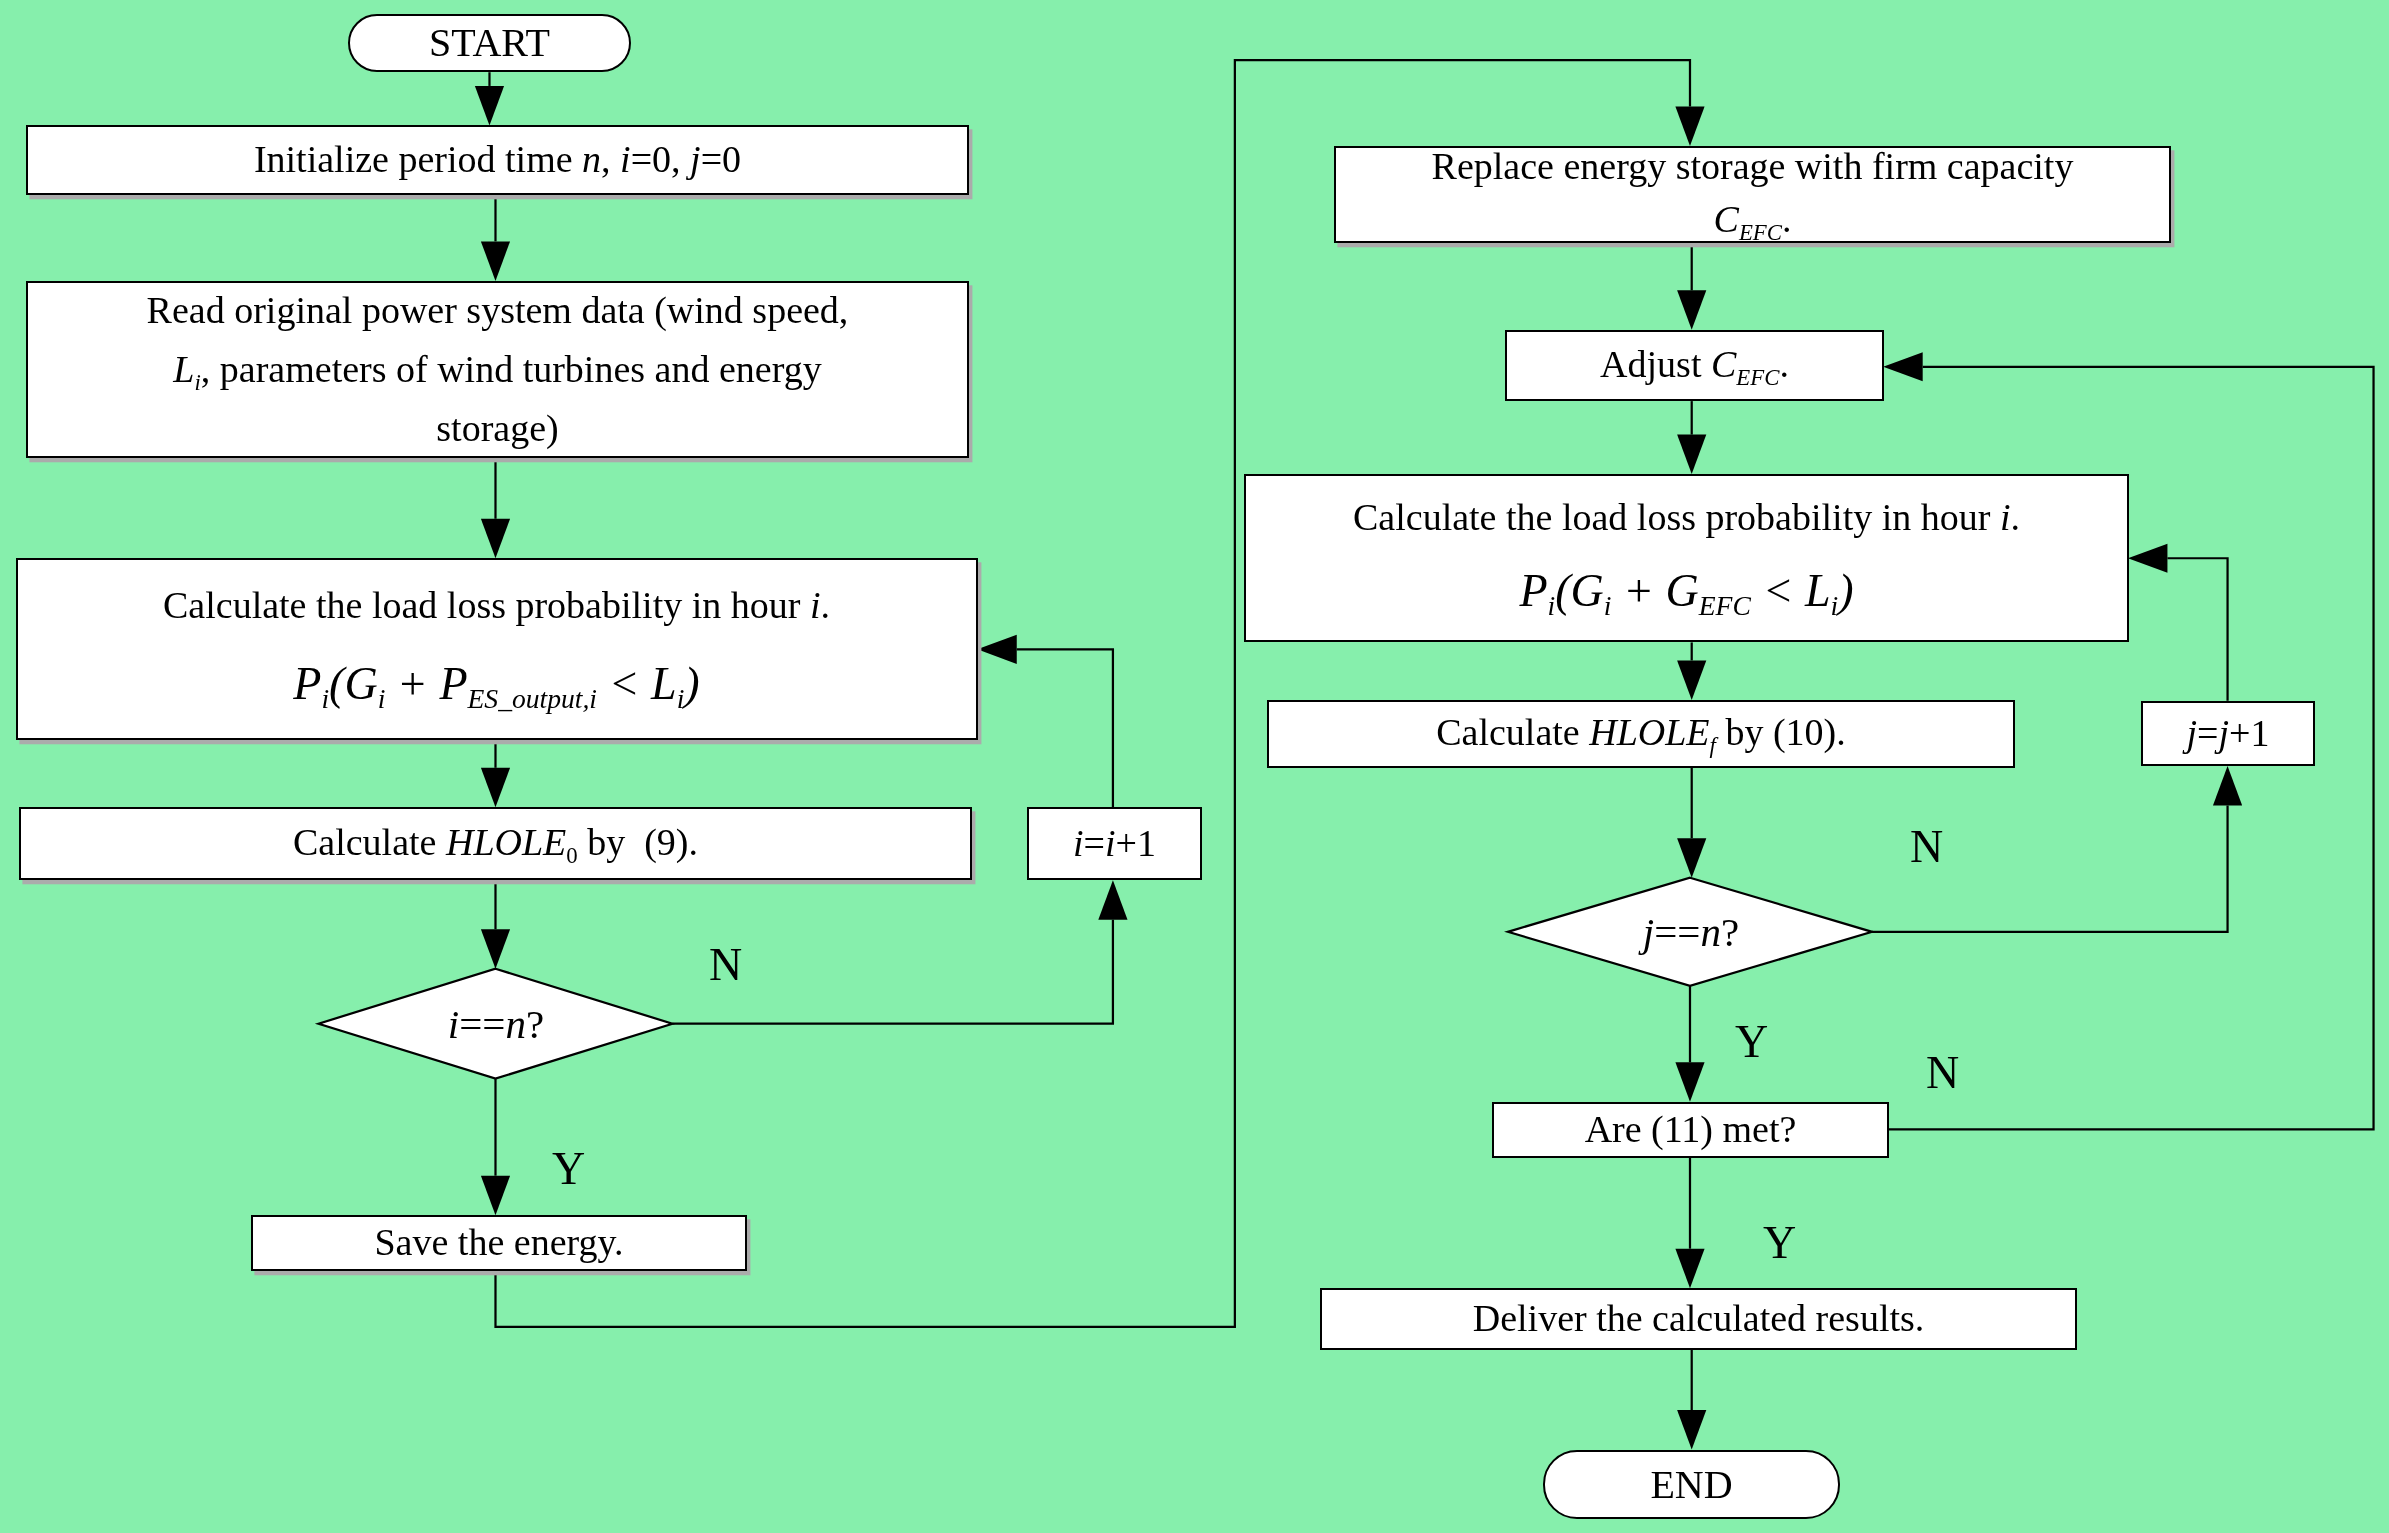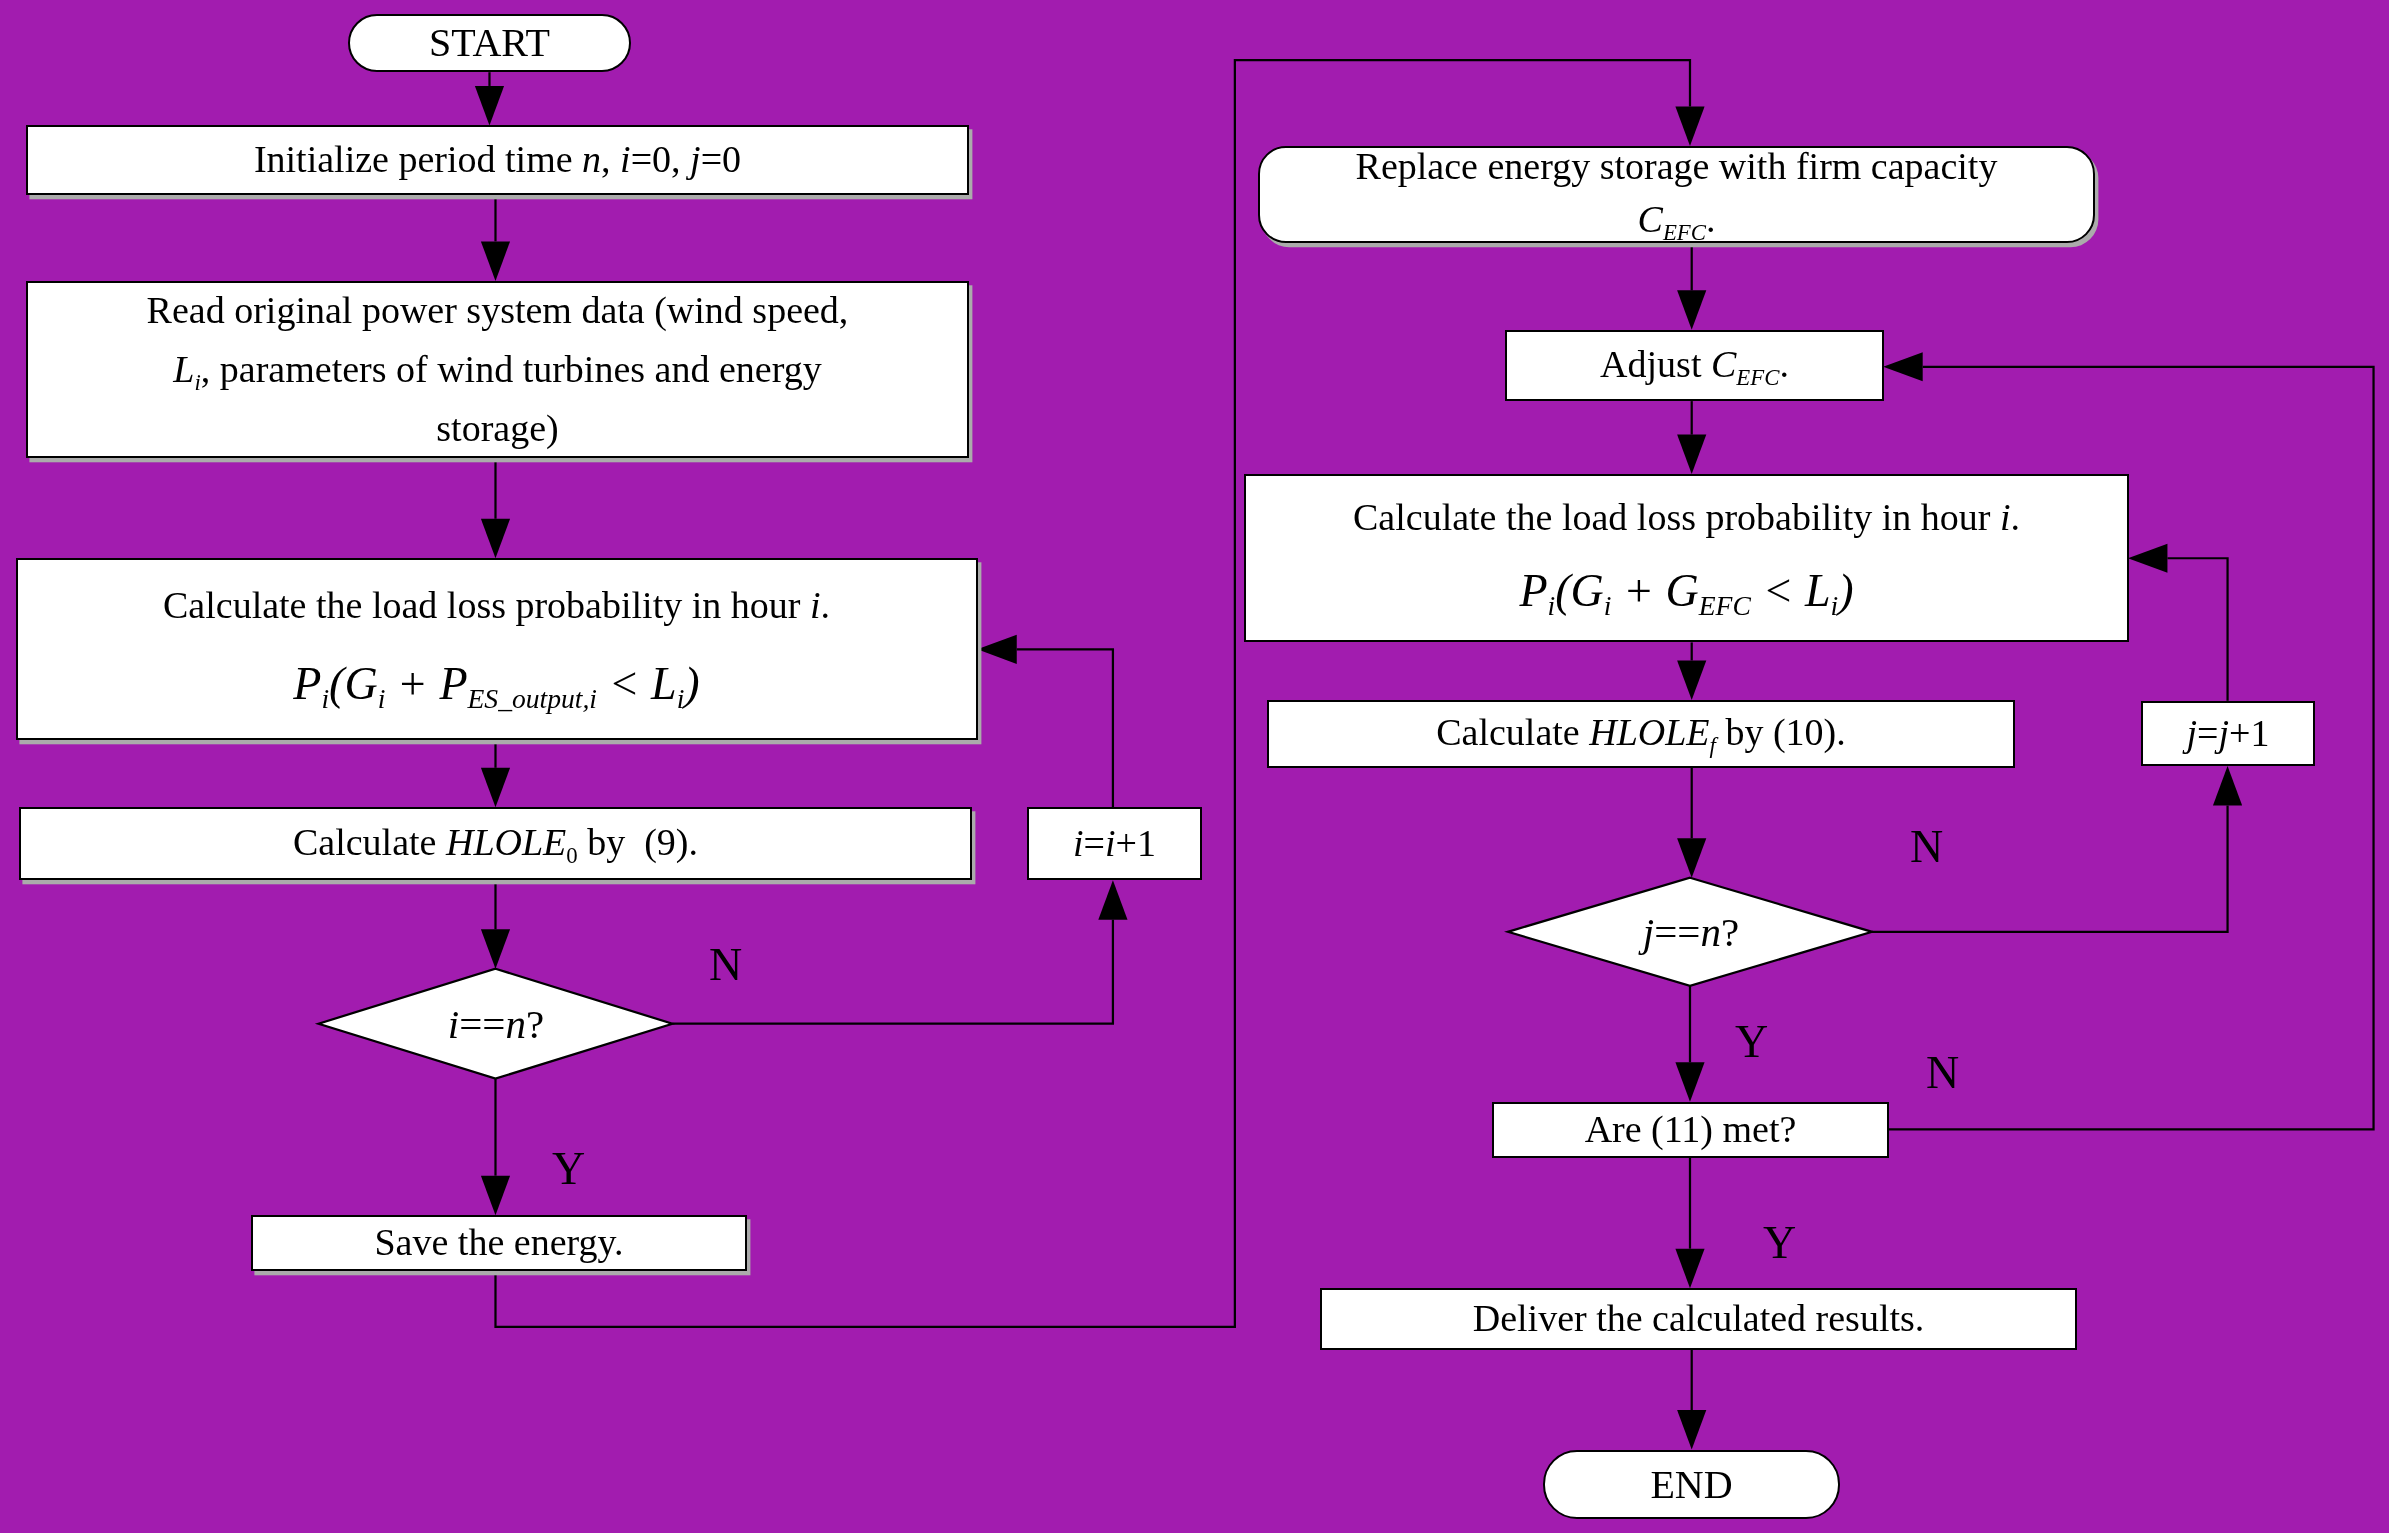--- a/index.html
+++ b/index.html
@@ -1,20 +1,20 @@
 <!DOCTYPE html>
 <html style="font-size:13.7px"><head>
 <meta charset="utf-8">
 <style>
   html, body { margin: 0; padding: 0; background: #ffffff; }
   .canvas {
     position: relative;
     width: 2389px;
     height: 1533px;
-    background: #a21caf;
+    background: #86efac;
     font-family: "Liberation Serif", "DejaVu Serif", serif;
     color: #000000;
     overflow: hidden;
   }
   svg.wires {
     position: absolute;
     left: 0; top: 0;
     width: 2389px; height: 1533px;
     z-index: 1;
   }
@@ -194,21 +194,21 @@
   <div class="node" style="left:1027px; top:807px; width:175px; height:73px;">
     <div><span class="sg-i">i</span>=<span class="sg-i">i</span>+1</div>
   </div>
 
   <div class="dtext" style="left:324px; top:981px; width:344px; height:86px;"><span class="sg-i">i</span>==<span class="sg-i">n</span>?</div>
 
   <div class="node proc" style="left:251px; top:1215px; width:496px; height:56px;">
     <span>Save the energy.</span>
   </div>
 
-  <div class="node proc" style="left:1258px; top:146px; width:837px; height:97px;border-radius:28px;">
+  <div class="node proc" style="left:1334px; top:146px; width:837px; height:97px;">
     <div>Replace energy storage with firm capacity</div>
     <div><span class="sg-i">C</span><span class="sg-si">EFC</span>.</div>
   </div>
 
   <div class="node" style="left:1505px; top:330px; width:379px; height:71px;">
     <div>Adjust <span class="sg-i">C</span><span class="sg-si">EFC</span>.</div>
   </div>
 
   <div class="node" style="left:1244px; top:474px; width:885px; height:168px; justify-content:space-evenly;">
     <div>Calculate the load loss probability in hour <span class="sg-i">i</span>.</div>

